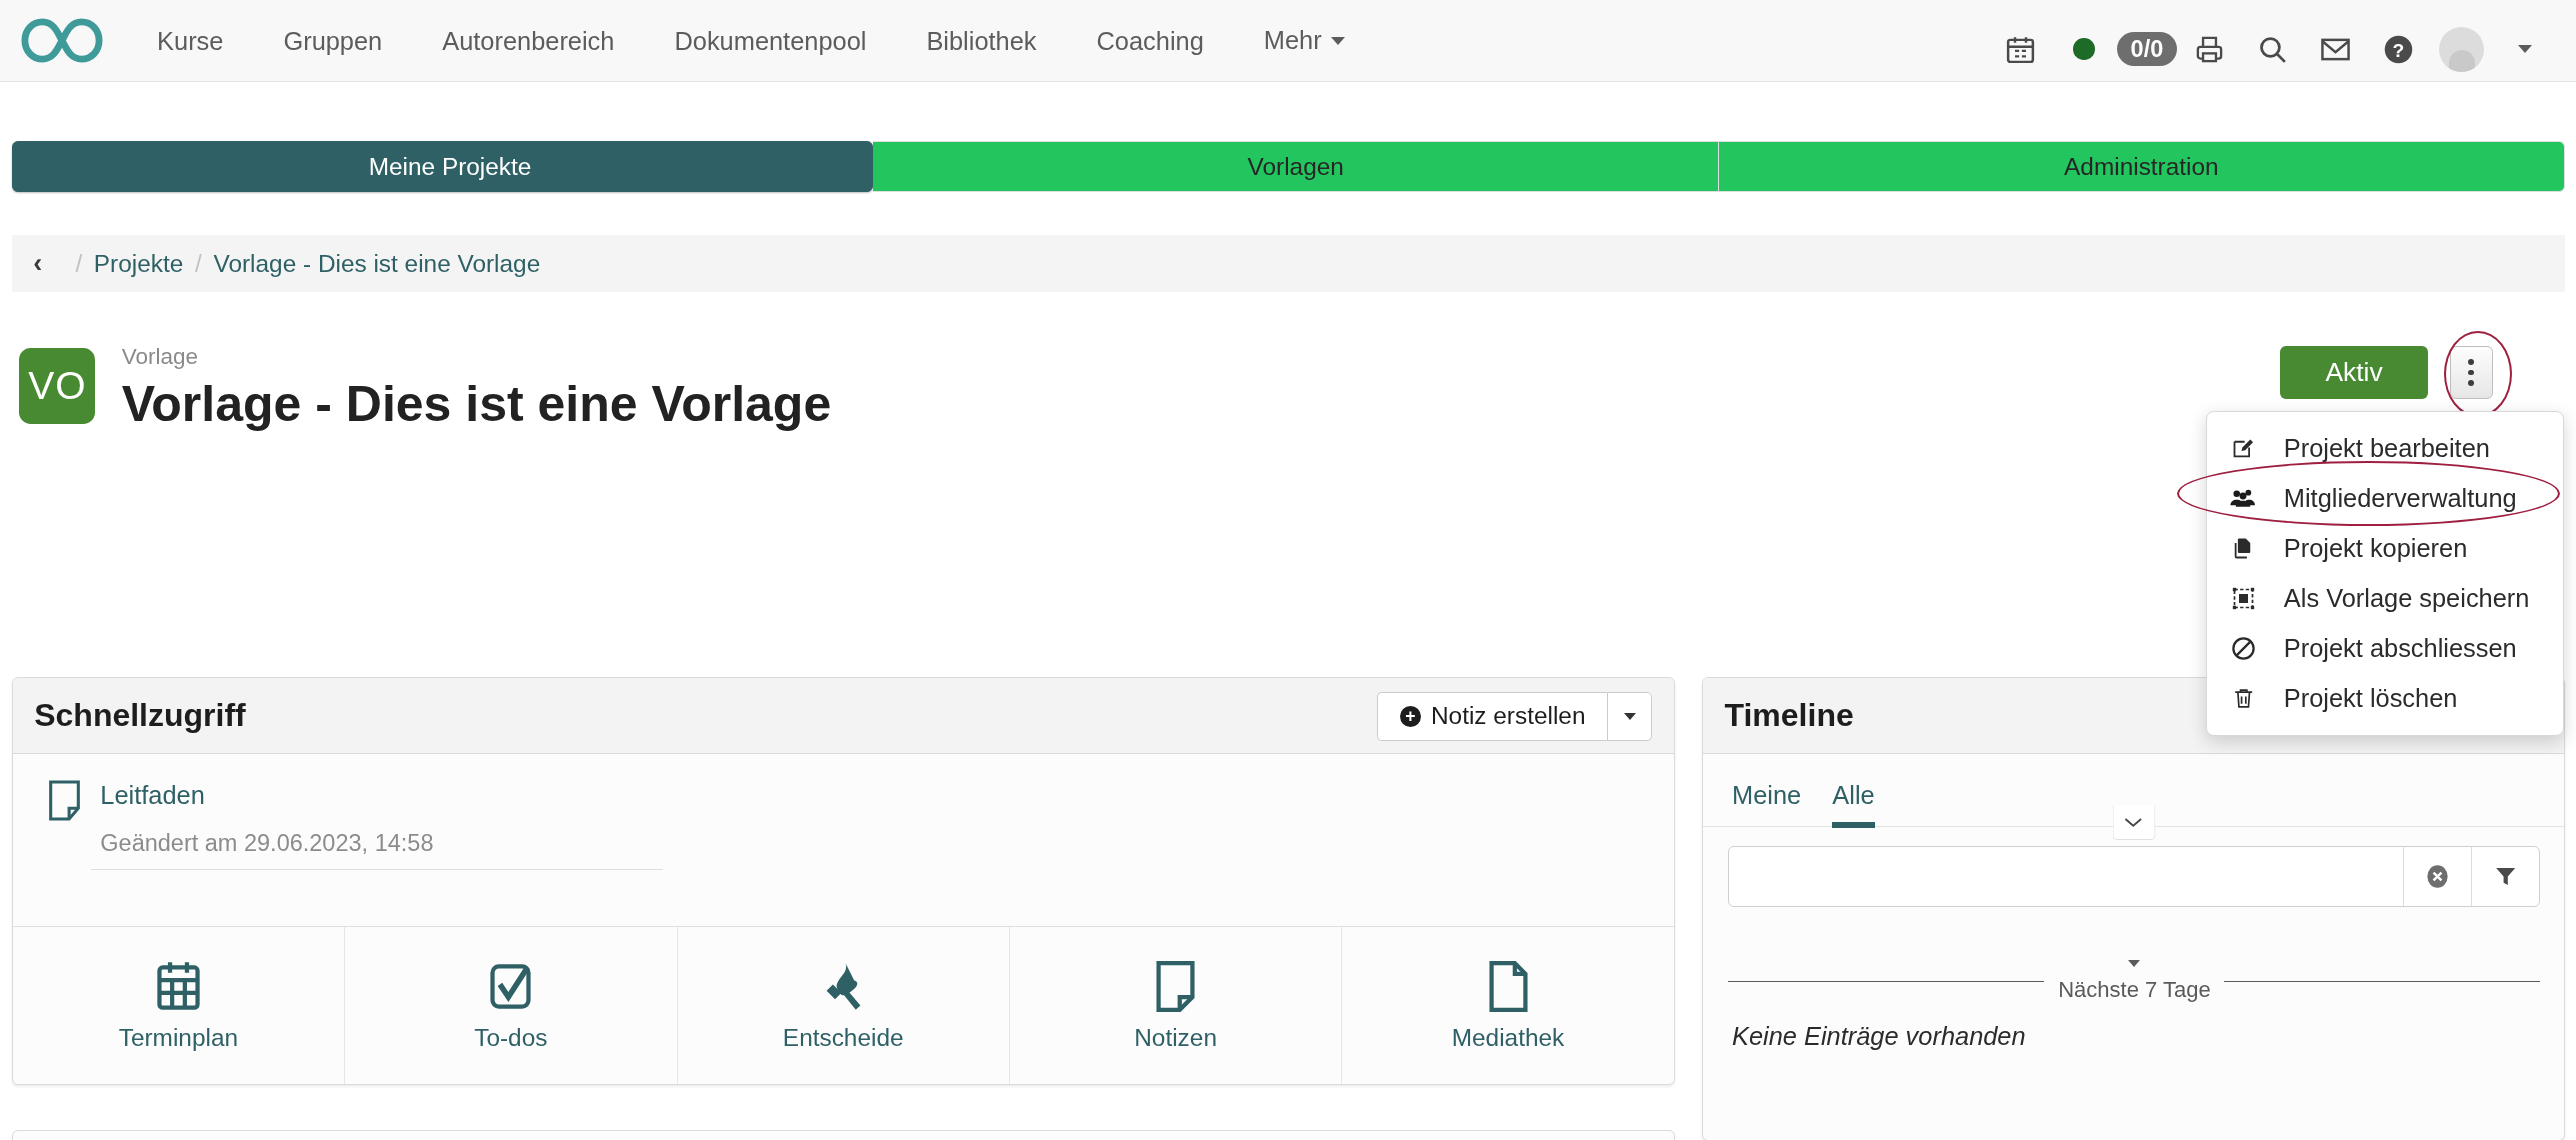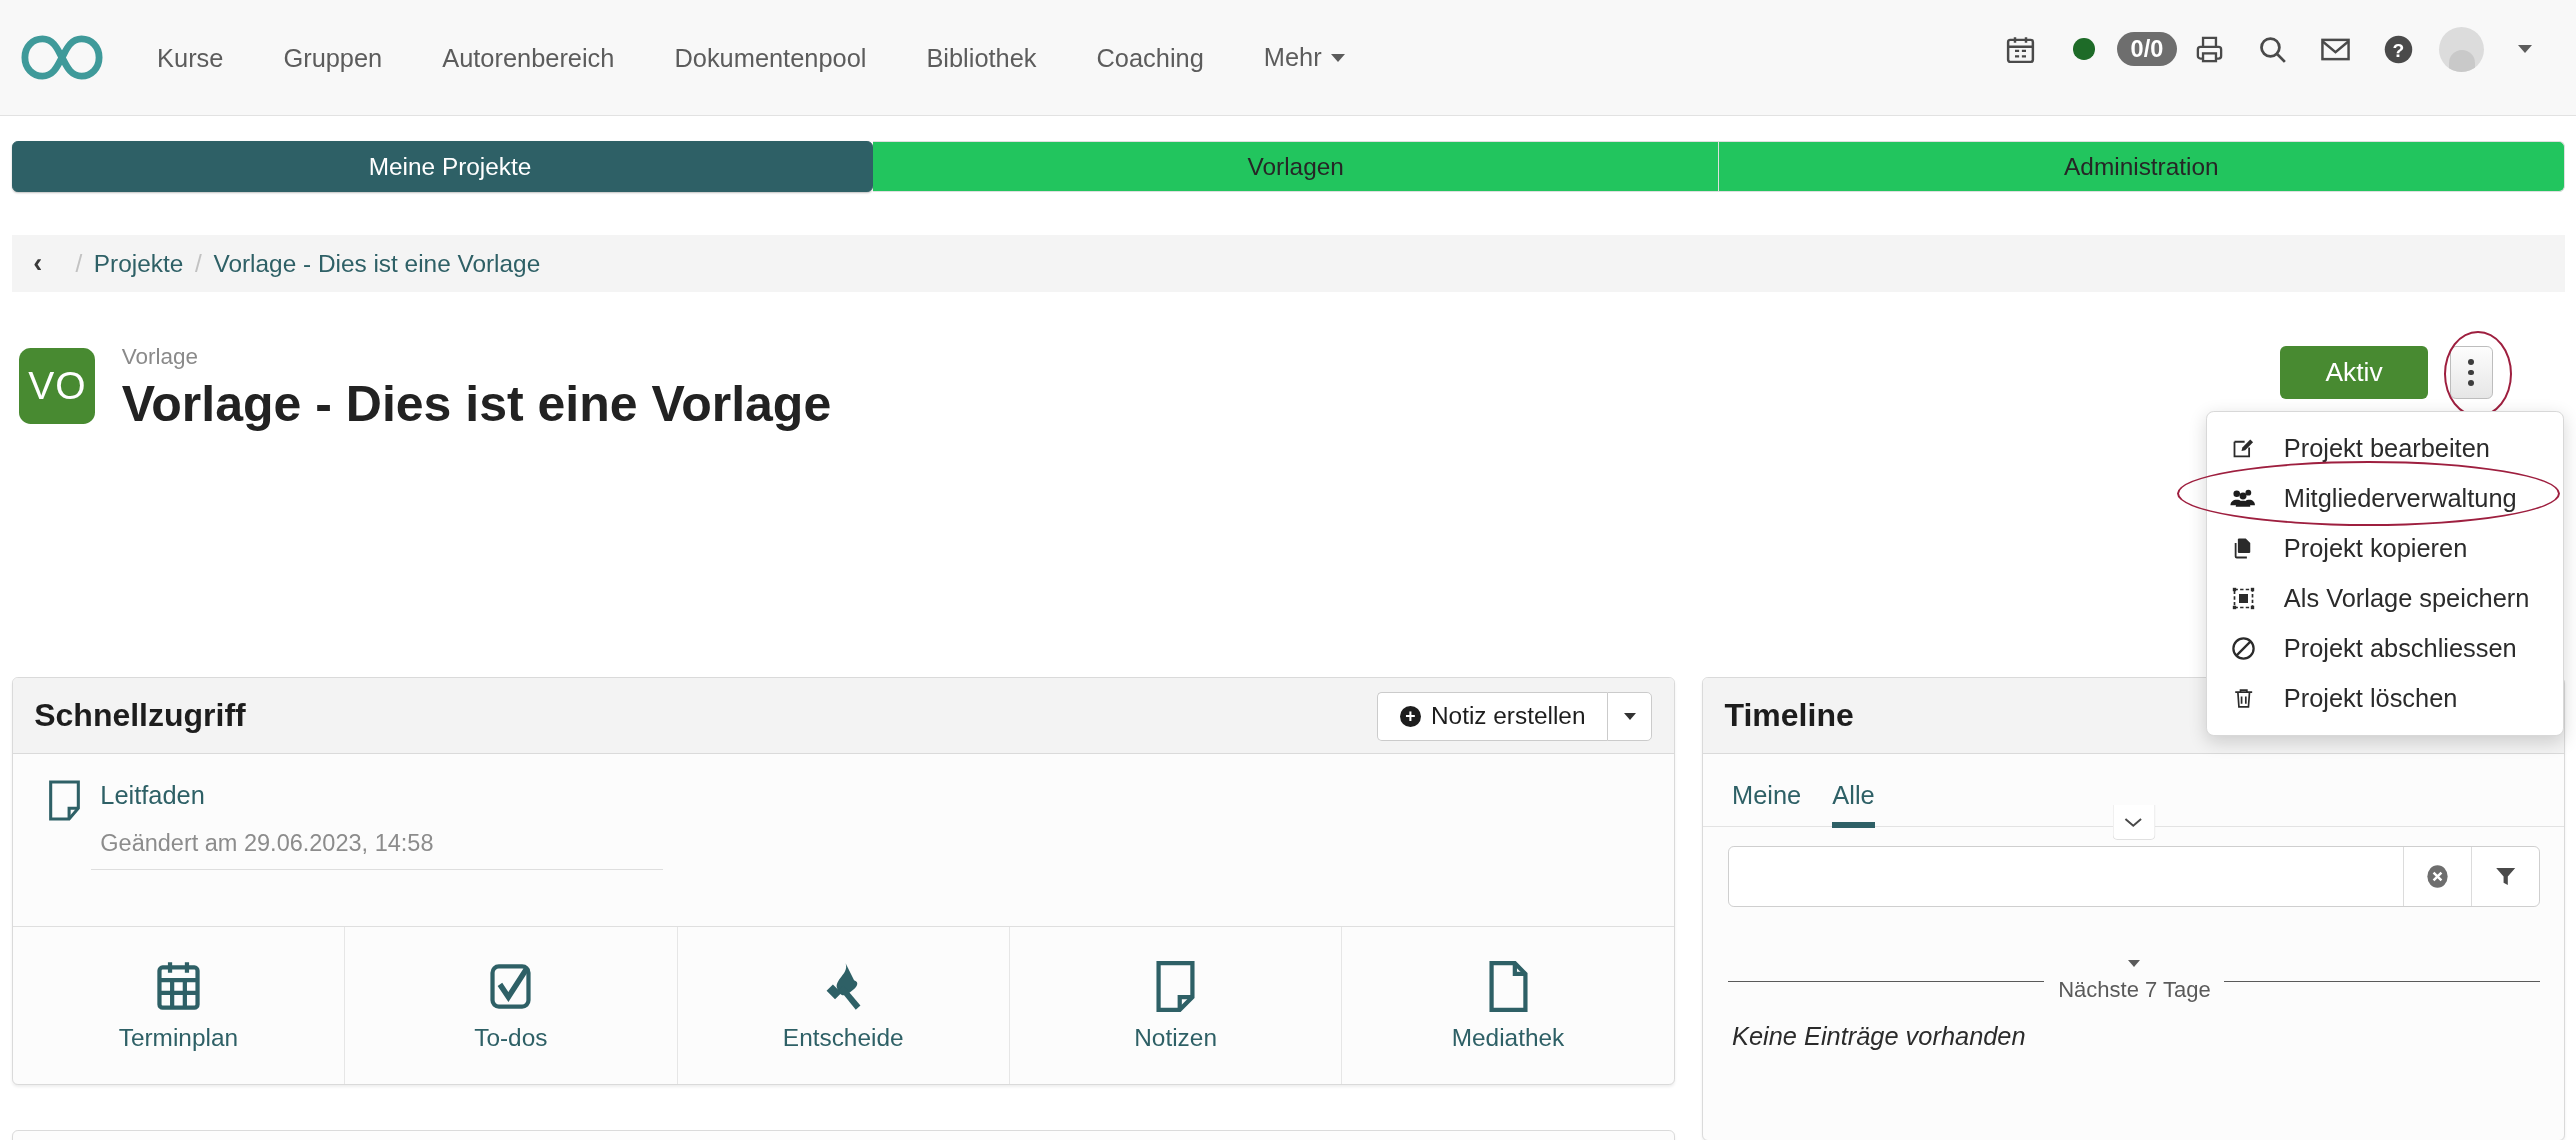--- a/index.html
+++ b/index.html
@@ -6,21 +6,21 @@
   html, body {
     width: 2576px; height: 1140px;
     font-family: "Liberation Sans", sans-serif;
     background: #ffffff;
     overflow: hidden;
   }
   .page { position: relative; width: 2576px; height: 1140px; background:#fff; }
 
   
   .topnav {
-    position: absolute; top: 0; left: 0; width: 2576px; height: 116px;
+    position: absolute; top: 0; left: 0; width: 2576px; height: 82px;
     background: #f8f8f8; border-bottom: 1px solid #e2e2e2;
     display: flex; align-items: center;
   }
   .logo { margin-left: 17.6px; width: 88px; height: 61px; display:flex; align-items:center; justify-content:center;}
   .nav-links { display: flex; align-items: center; margin-left: 21.5px; }
   .nav-link {
     font-size: 25.4px; color: #5c5c5c; padding: 0 30px; cursor: pointer;
     white-space: nowrap; line-height: 98px;
   }
   .nav-link.more { display:flex; align-items:center; gap:9.8px; line-height:normal; }

